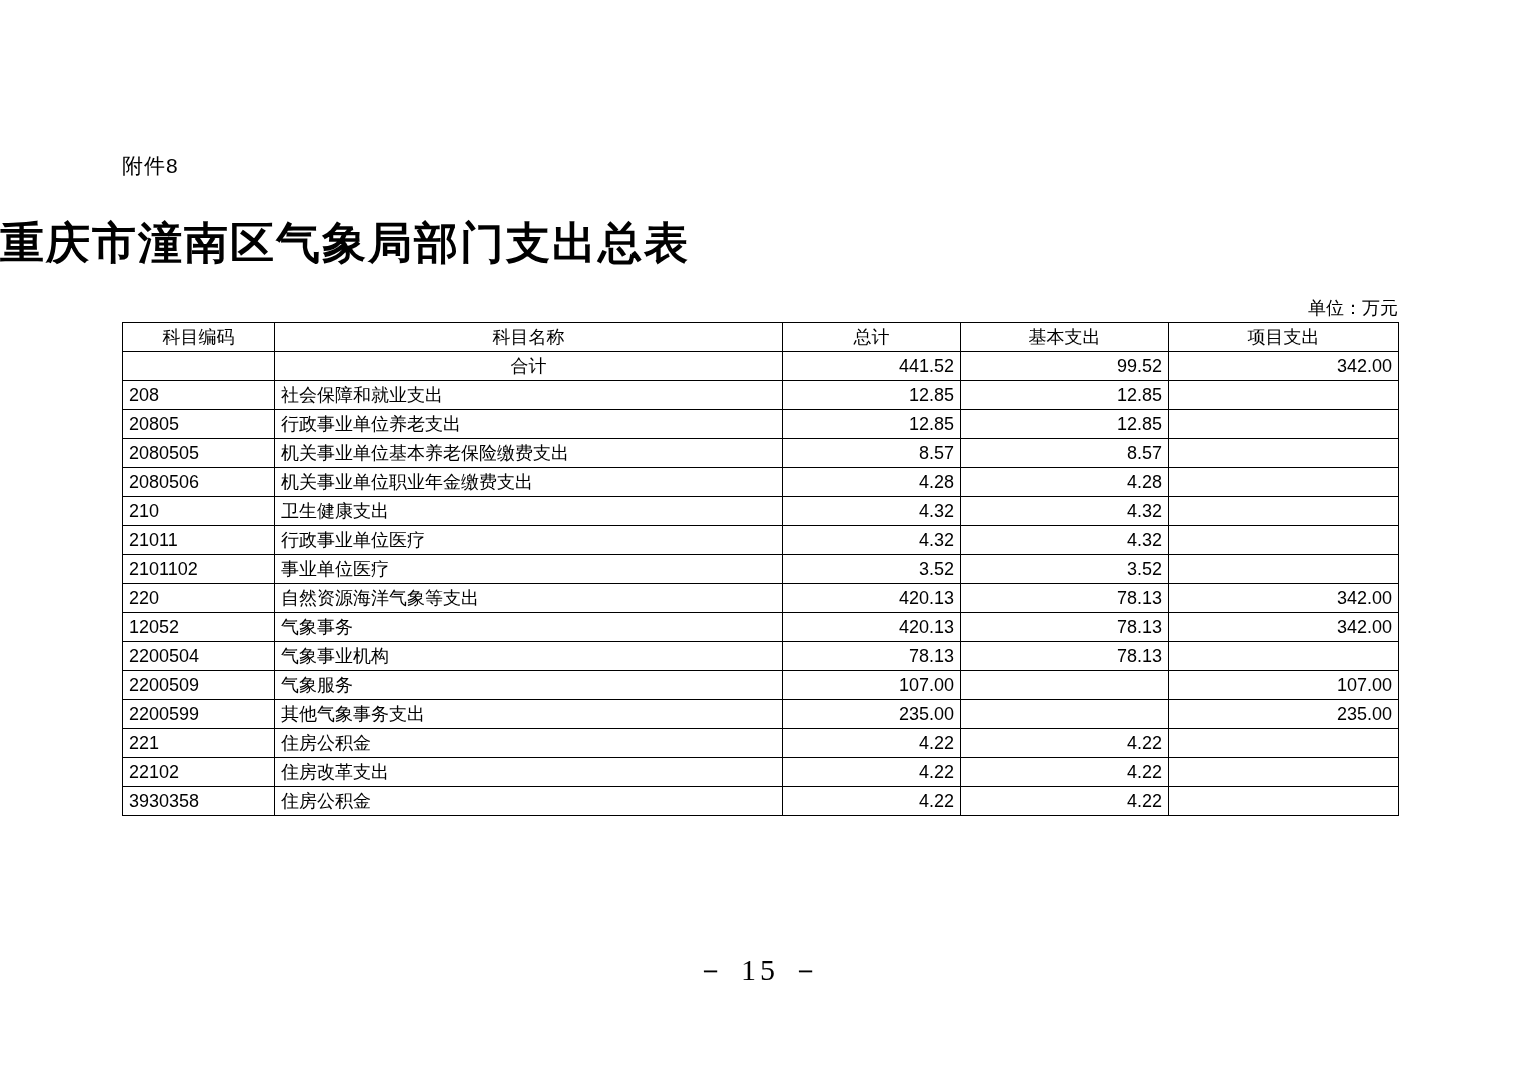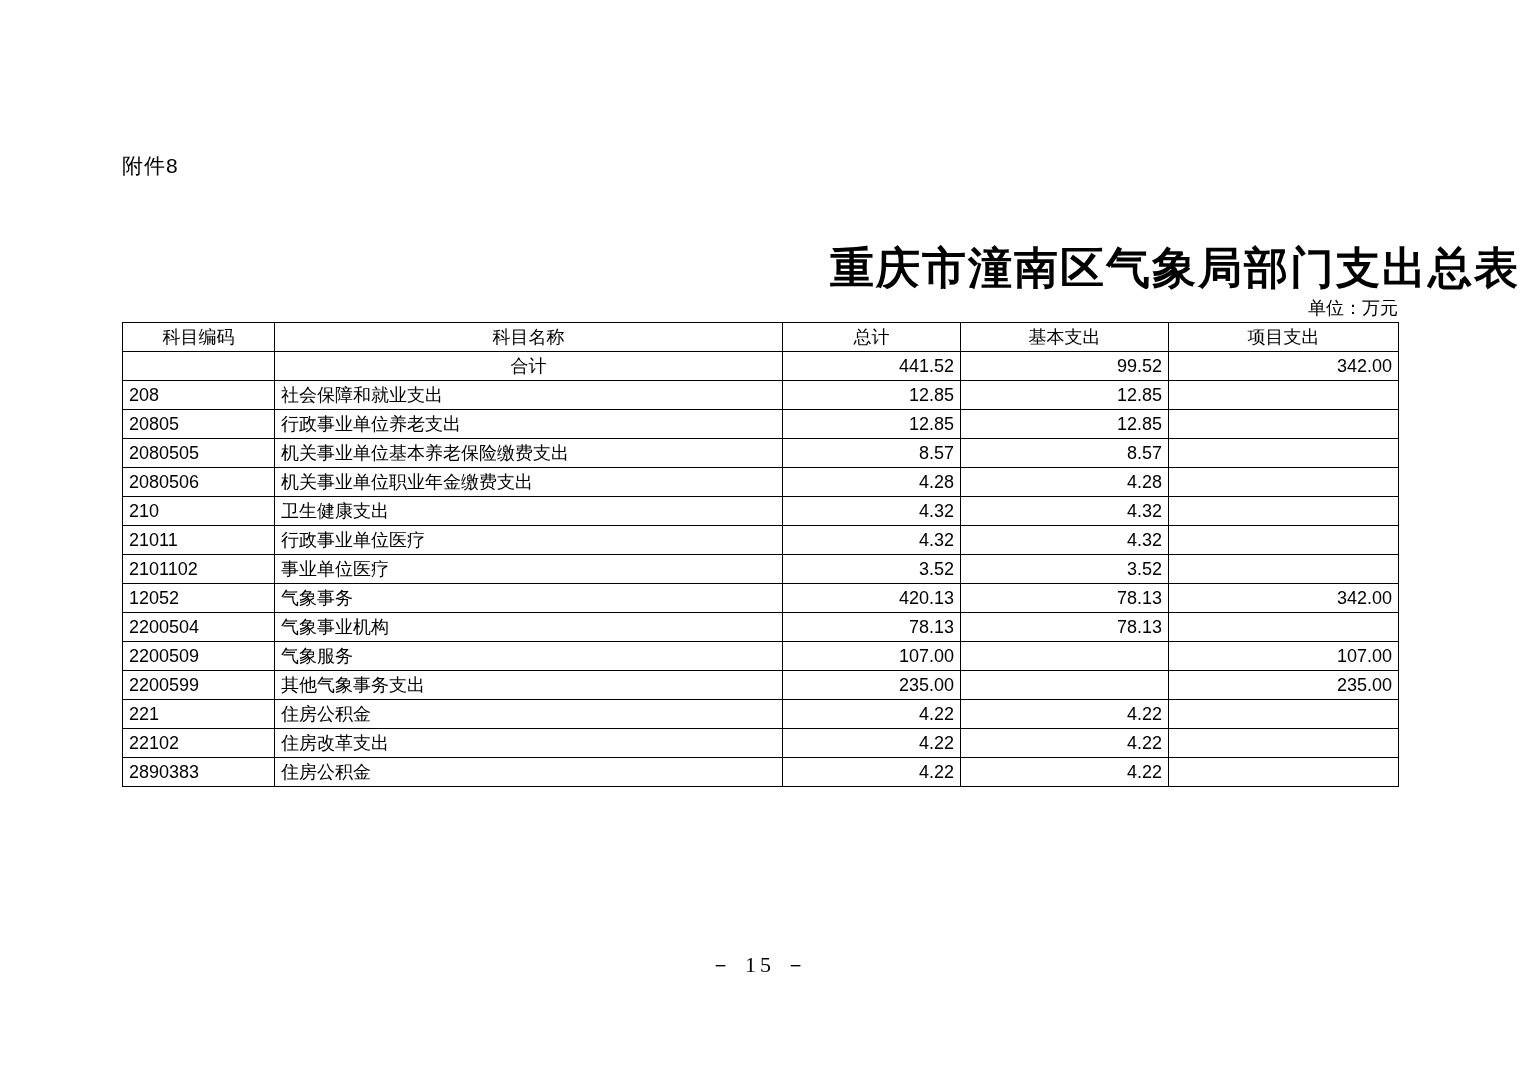--- a/index.html
+++ b/index.html
@@ -27,26 +27,25 @@
     top: 152px;
     font-size: 21px;
     font-family: "Liberation Sans", sans-serif;
     letter-spacing: 1px;
   }
   .doc-title {
     position: absolute;
     left: 0;
     right: 0;
     top: 214px;
-    text-align: right;
+    text-align: left;
     font-size: 44px;
     font-weight: bold;
     letter-spacing: 2px;
     font-family: "Liberation Sans", sans-serif;
-    margin-top: 25px;
   }
   .unit-note {
     position: absolute;
     right: 122px;
     top: 296px;
     font-size: 18px;
     font-family: "Liberation Sans", sans-serif;
   }
   table.budget {
     position: absolute;
@@ -86,21 +85,21 @@
   .name-lvl0 { padding-left: 8px; }
   .name-lvl1 { padding-left: 26px; }
   .name-lvl2 { padding-left: 44px; }
 
   .page-number {
     position: absolute;
     left: 0;
     right: 0;
     top: 950px;
     text-align: center;
-    font-size: 22px;
+    font-size: 30px;
     font-family: "Liberation Serif", serif;
     letter-spacing: 4px;
   }
 </style>
 </head>
 <body>
 
 <div class="page">
 
   <div class="attachment-label">附件8</div>
@@ -177,20 +176,27 @@
           <td class="num"></td>
         </tr>
         <tr>
           <td class="lvl2">2101102</td>
           <td class="name-lvl2">事业单位医疗</td>
           <td class="num">3.52</td>
           <td class="num">3.52</td>
           <td class="num"></td>
         </tr>
         <tr>
+          <td class="lvl0">220</td>
+          <td class="name-lvl0">自然资源海洋气象等支出</td>
+          <td class="num">420.13</td>
+          <td class="num">78.13</td>
+          <td class="num">342.00</td>
+        </tr>
+        <tr>
           <td class="lvl1">12052</td>
           <td class="name-lvl1">气象事务</td>
           <td class="num">420.13</td>
           <td class="num">78.13</td>
           <td class="num">342.00</td>
         </tr>
         <tr>
           <td class="lvl2">2200504</td>
           <td class="name-lvl2">气象事业机构</td>
           <td class="num">78.13</td>
@@ -219,21 +225,21 @@
           <td class="num"></td>
         </tr>
         <tr>
           <td class="lvl1">22102</td>
           <td class="name-lvl1">住房改革支出</td>
           <td class="num">4.22</td>
           <td class="num">4.22</td>
           <td class="num"></td>
         </tr>
         <tr>
-          <td class="lvl2">2890383</td>
+          <td class="lvl2">3930358</td>
           <td class="name-lvl2">住房公积金</td>
           <td class="num">4.22</td>
           <td class="num">4.22</td>
           <td class="num"></td>
         </tr>
       </tbody>
   </table>
 
   <div class="page-number">－ 15 －</div>
 

